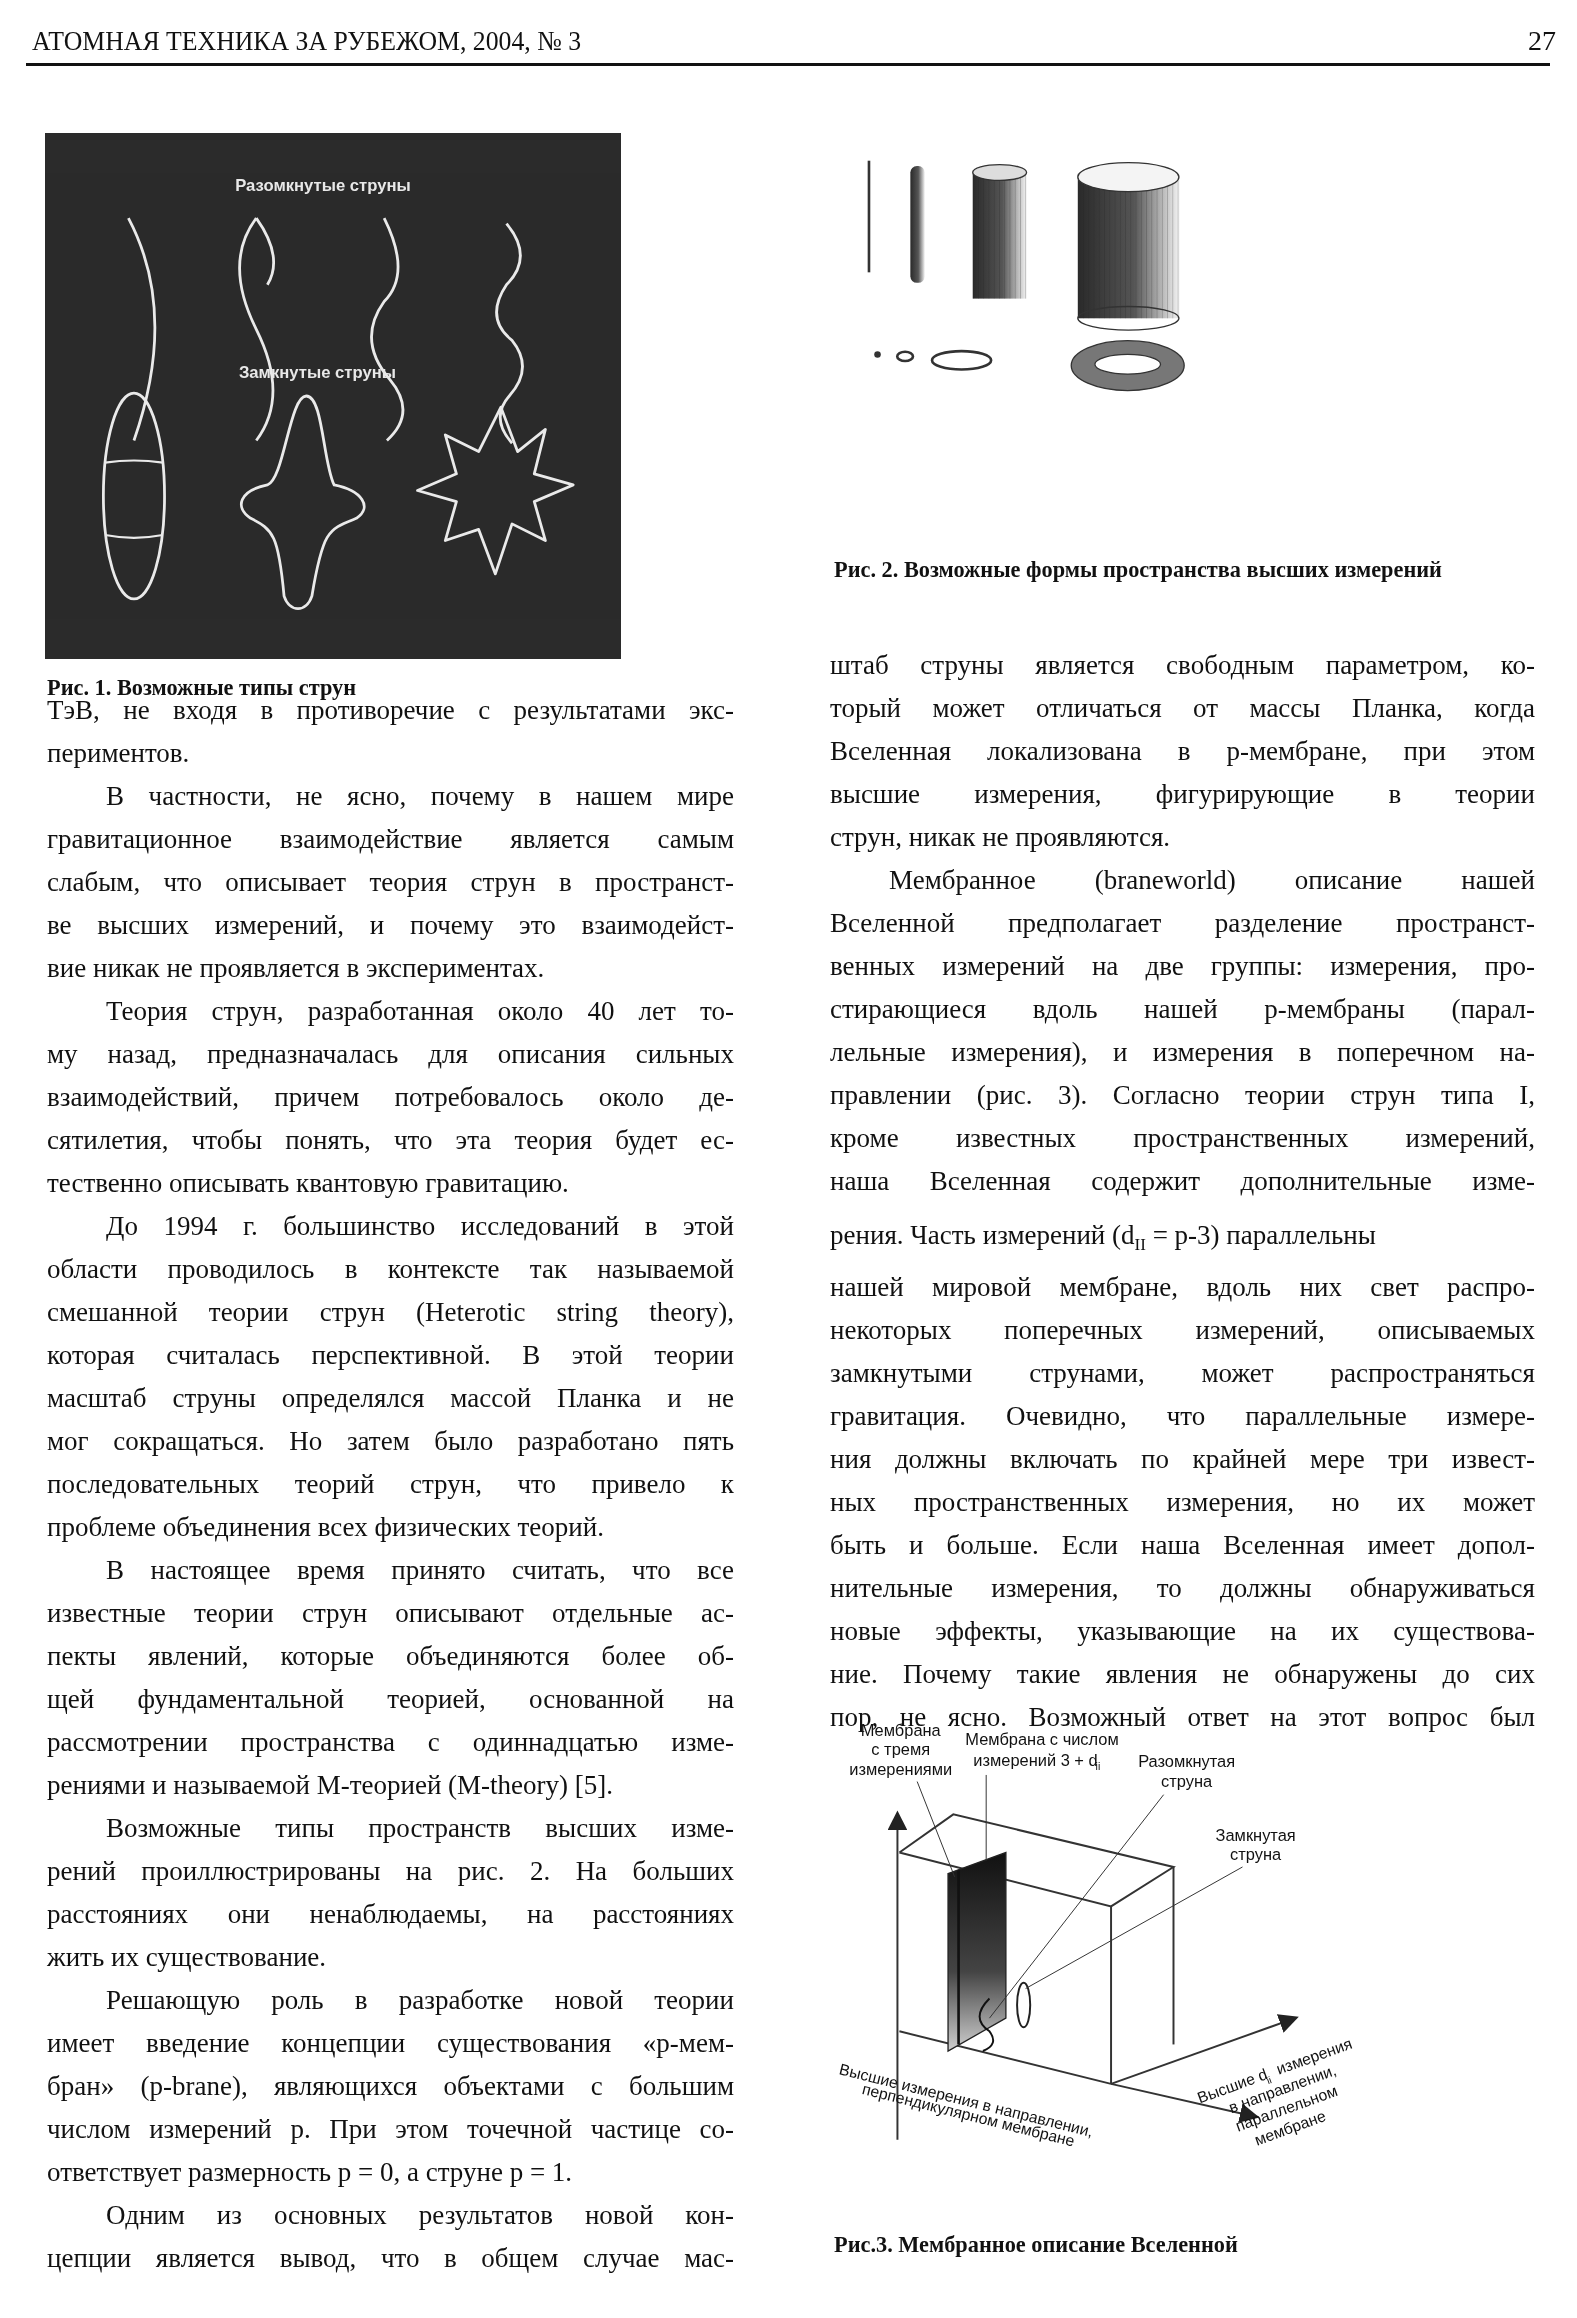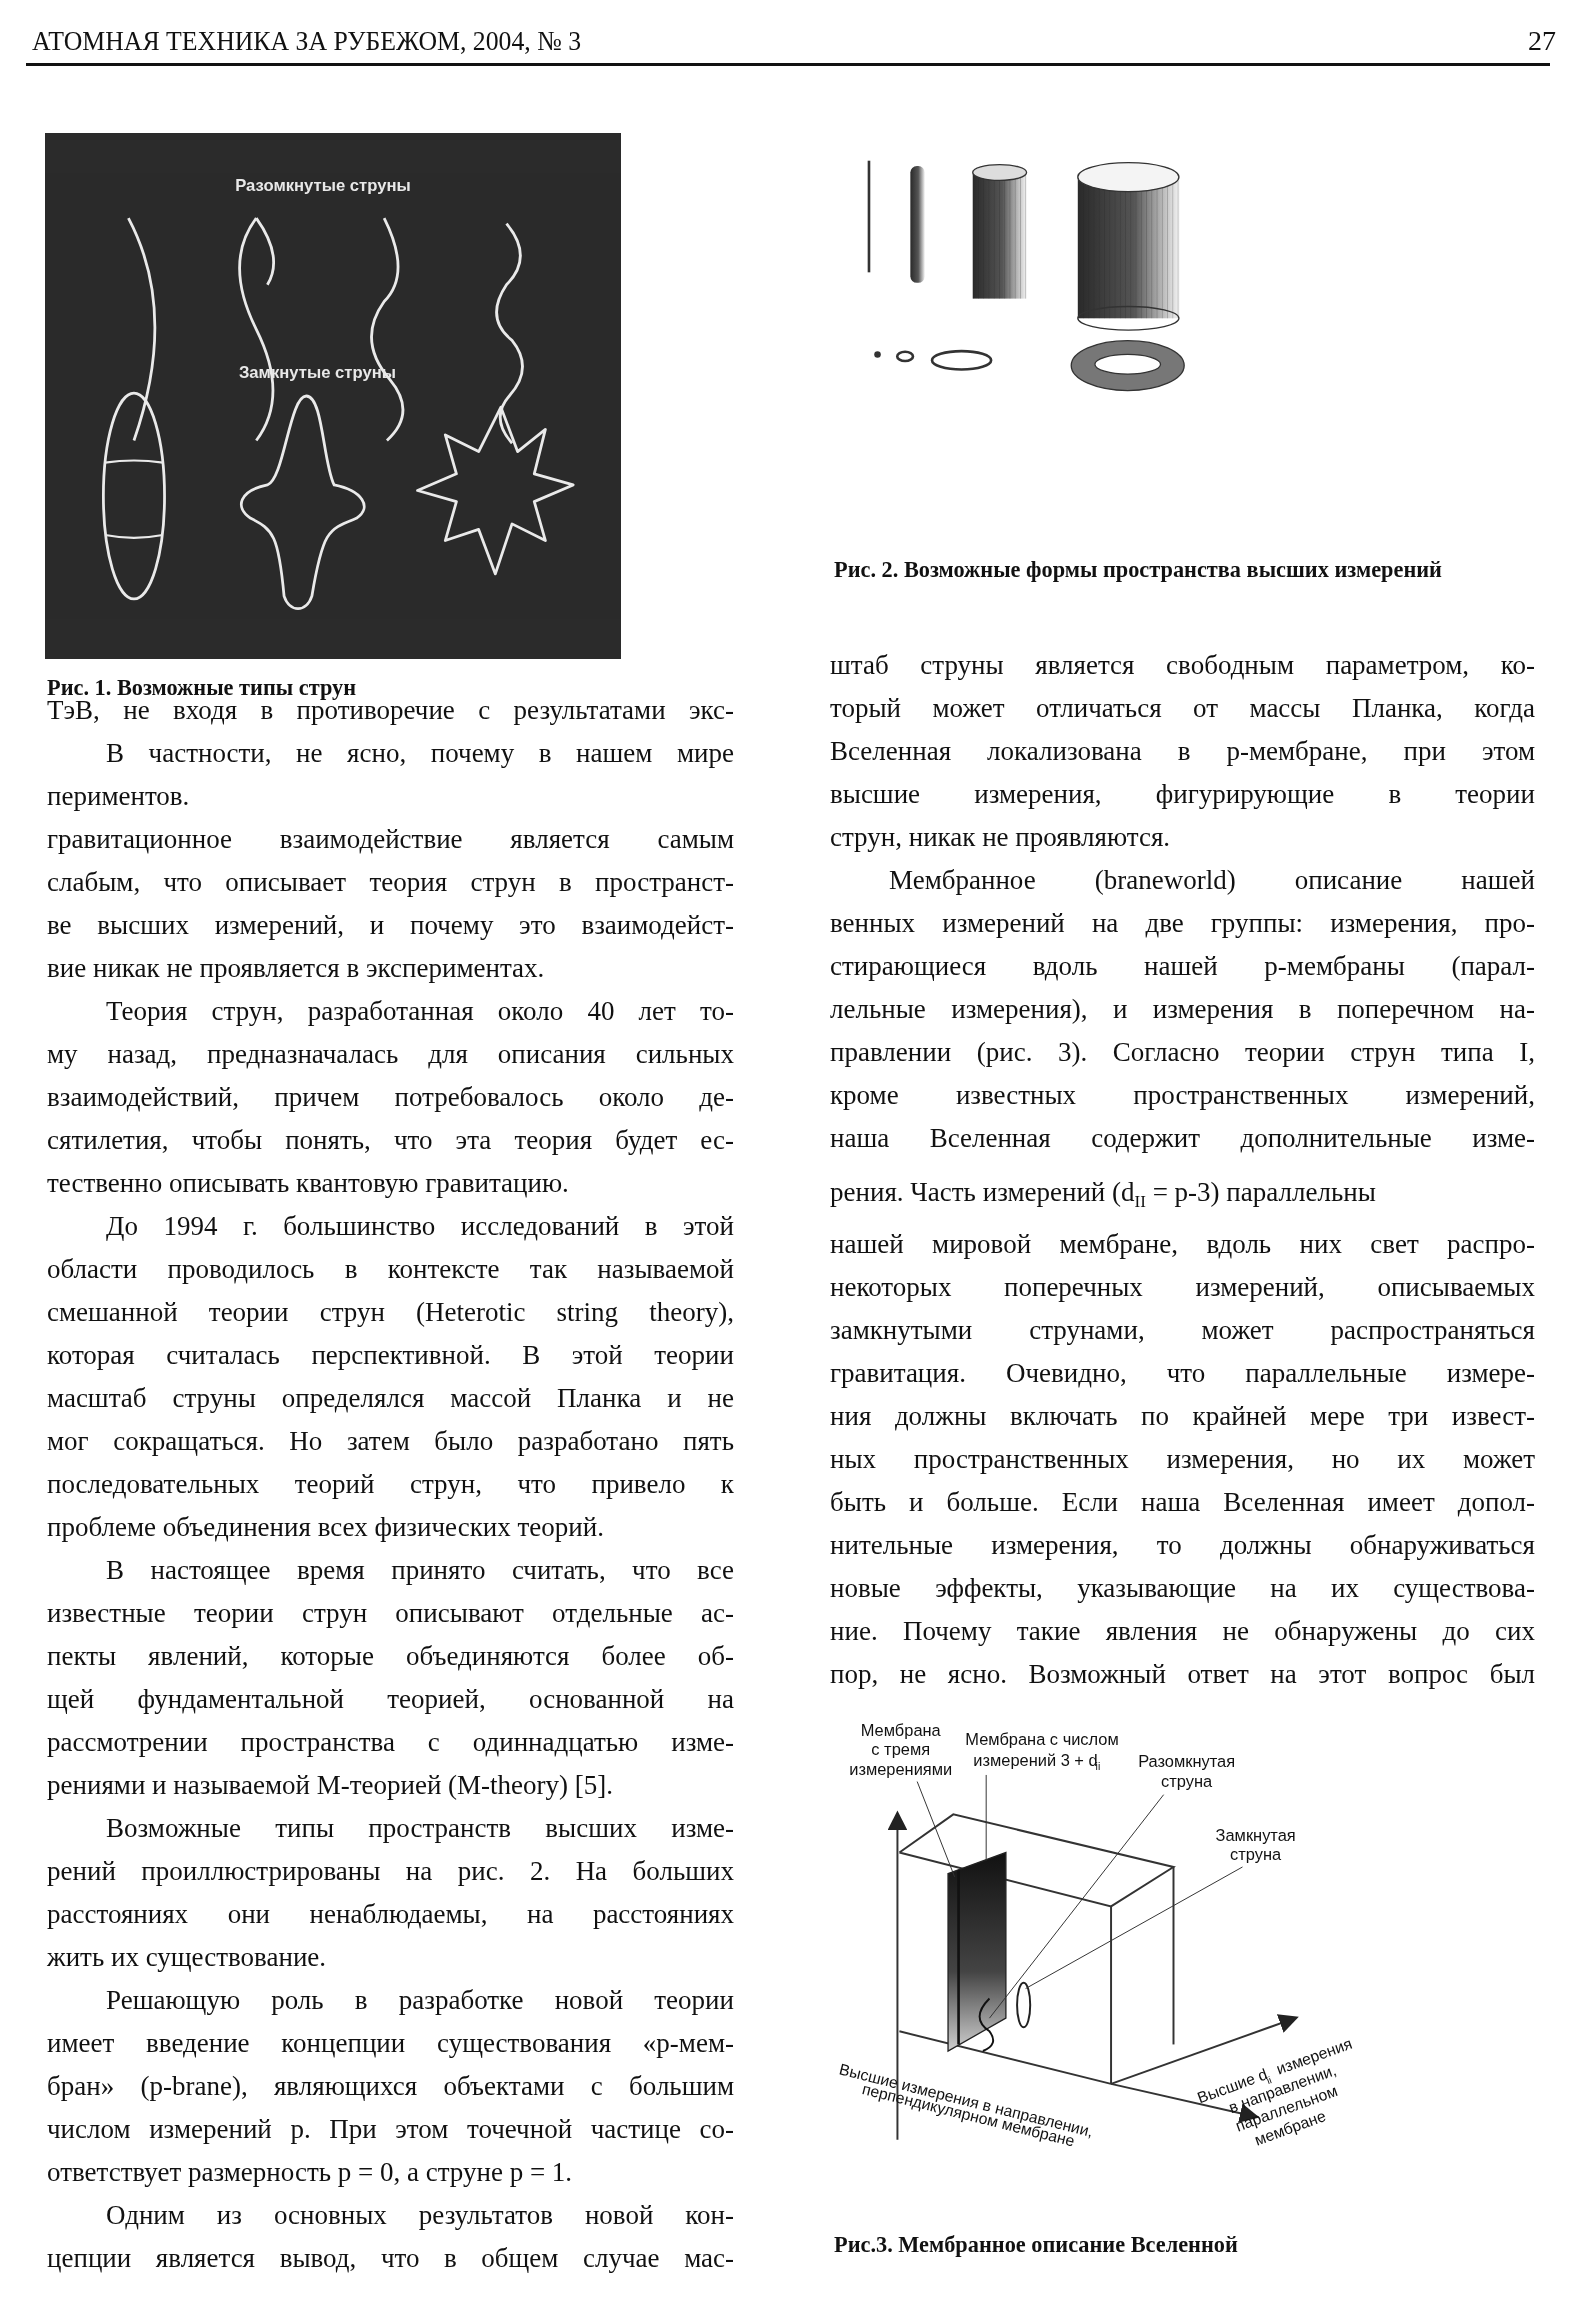--- a/index.html
+++ b/index.html
@@ -82,22 +82,22 @@
     <ellipse cx="97" cy="328" rx="12" ry="7" fill="none" stroke="#333" stroke-width="4"></ellipse>
     <ellipse cx="183" cy="334" rx="45" ry="14" fill="none" stroke="#333" stroke-width="4"></ellipse>
     <ellipse cx="436" cy="342" rx="86" ry="38" fill="#777" stroke="#333" stroke-width="2"></ellipse>
     <ellipse cx="436" cy="340" rx="50" ry="15" fill="#fff" stroke="#333" stroke-width="2"></ellipse>
   </svg>
 </div>
 <div class="caption cap2">Рис. 2. Возможные формы пространства высших измерений</div>
 
 <div class="col col-left">
   <span class="line">ТэВ, не входя в противоречие с результатами экс-</span>
+  <span class="line last">периментов.</span>
   <span class="line ind">В частности, не ясно, почему в нашем мире</span>
-  <span class="line last">периментов.</span>
   <span class="line">гравитационное взаимодействие является самым</span>
   <span class="line">слабым, что описывает теория струн в пространст-</span>
   <span class="line">ве высших измерений, и почему это взаимодейст-</span>
   <span class="line last">вие никак не проявляется в экспериментах.</span>
   <span class="line ind">Теория струн, разработанная около 40 лет то-</span>
   <span class="line">му назад, предназначалась для описания сильных</span>
   <span class="line">взаимодействий, причем потребовалось около де-</span>
   <span class="line">сятилетия,  чтобы понять, что эта теория будет ес-</span>
   <span class="line last">тественно описывать квантовую гравитацию.</span>
   <span class="line ind">До 1994 г. большинство исследований в этой</span>
@@ -127,20 +127,21 @@
   <span class="line">цепции является вывод, что в общем случае мас-</span>
 </div>
 
 <div class="col col-right">
   <span class="line">штаб струны является свободным параметром, ко-</span>
   <span class="line">торый может отличаться от массы Планка, когда</span>
   <span class="line">Вселенная локализована в р-мембране, при этом</span>
   <span class="line">высшие измерения, фигурирующие   в теории</span>
   <span class="line last">струн, никак не проявляются.</span>
   <span class="line ind">Мембранное (braneworld) описание нашей</span>
+  <span class="line">Вселенной предполагает разделение пространст-</span>
   <span class="line">венных измерений на две группы: измерения, про-</span>
   <span class="line">стирающиеся вдоль нашей р-мембраны (парал-</span>
   <span class="line">лельные измерения), и измерения в поперечном на-</span>
   <span class="line">правлении (рис. 3). Согласно  теории струн типа I,</span>
   <span class="line">кроме известных пространственных измерений,</span>
   <span class="line">наша Вселенная содержит дополнительные изме-</span>
   <span class="line" style="text-align-last:left;margin-top:11px;"><span>рения. Часть измерений (d</span><sub style="font-size:17px;">II</sub><span> = р-3) параллельны</span></span>
   <span class="line">нашей мировой мембране, вдоль них свет распро-</span>
   <span class="line">некоторых поперечных измерений, описываемых</span>
   <span class="line">замкнутыми струнами, может распространяться</span>

